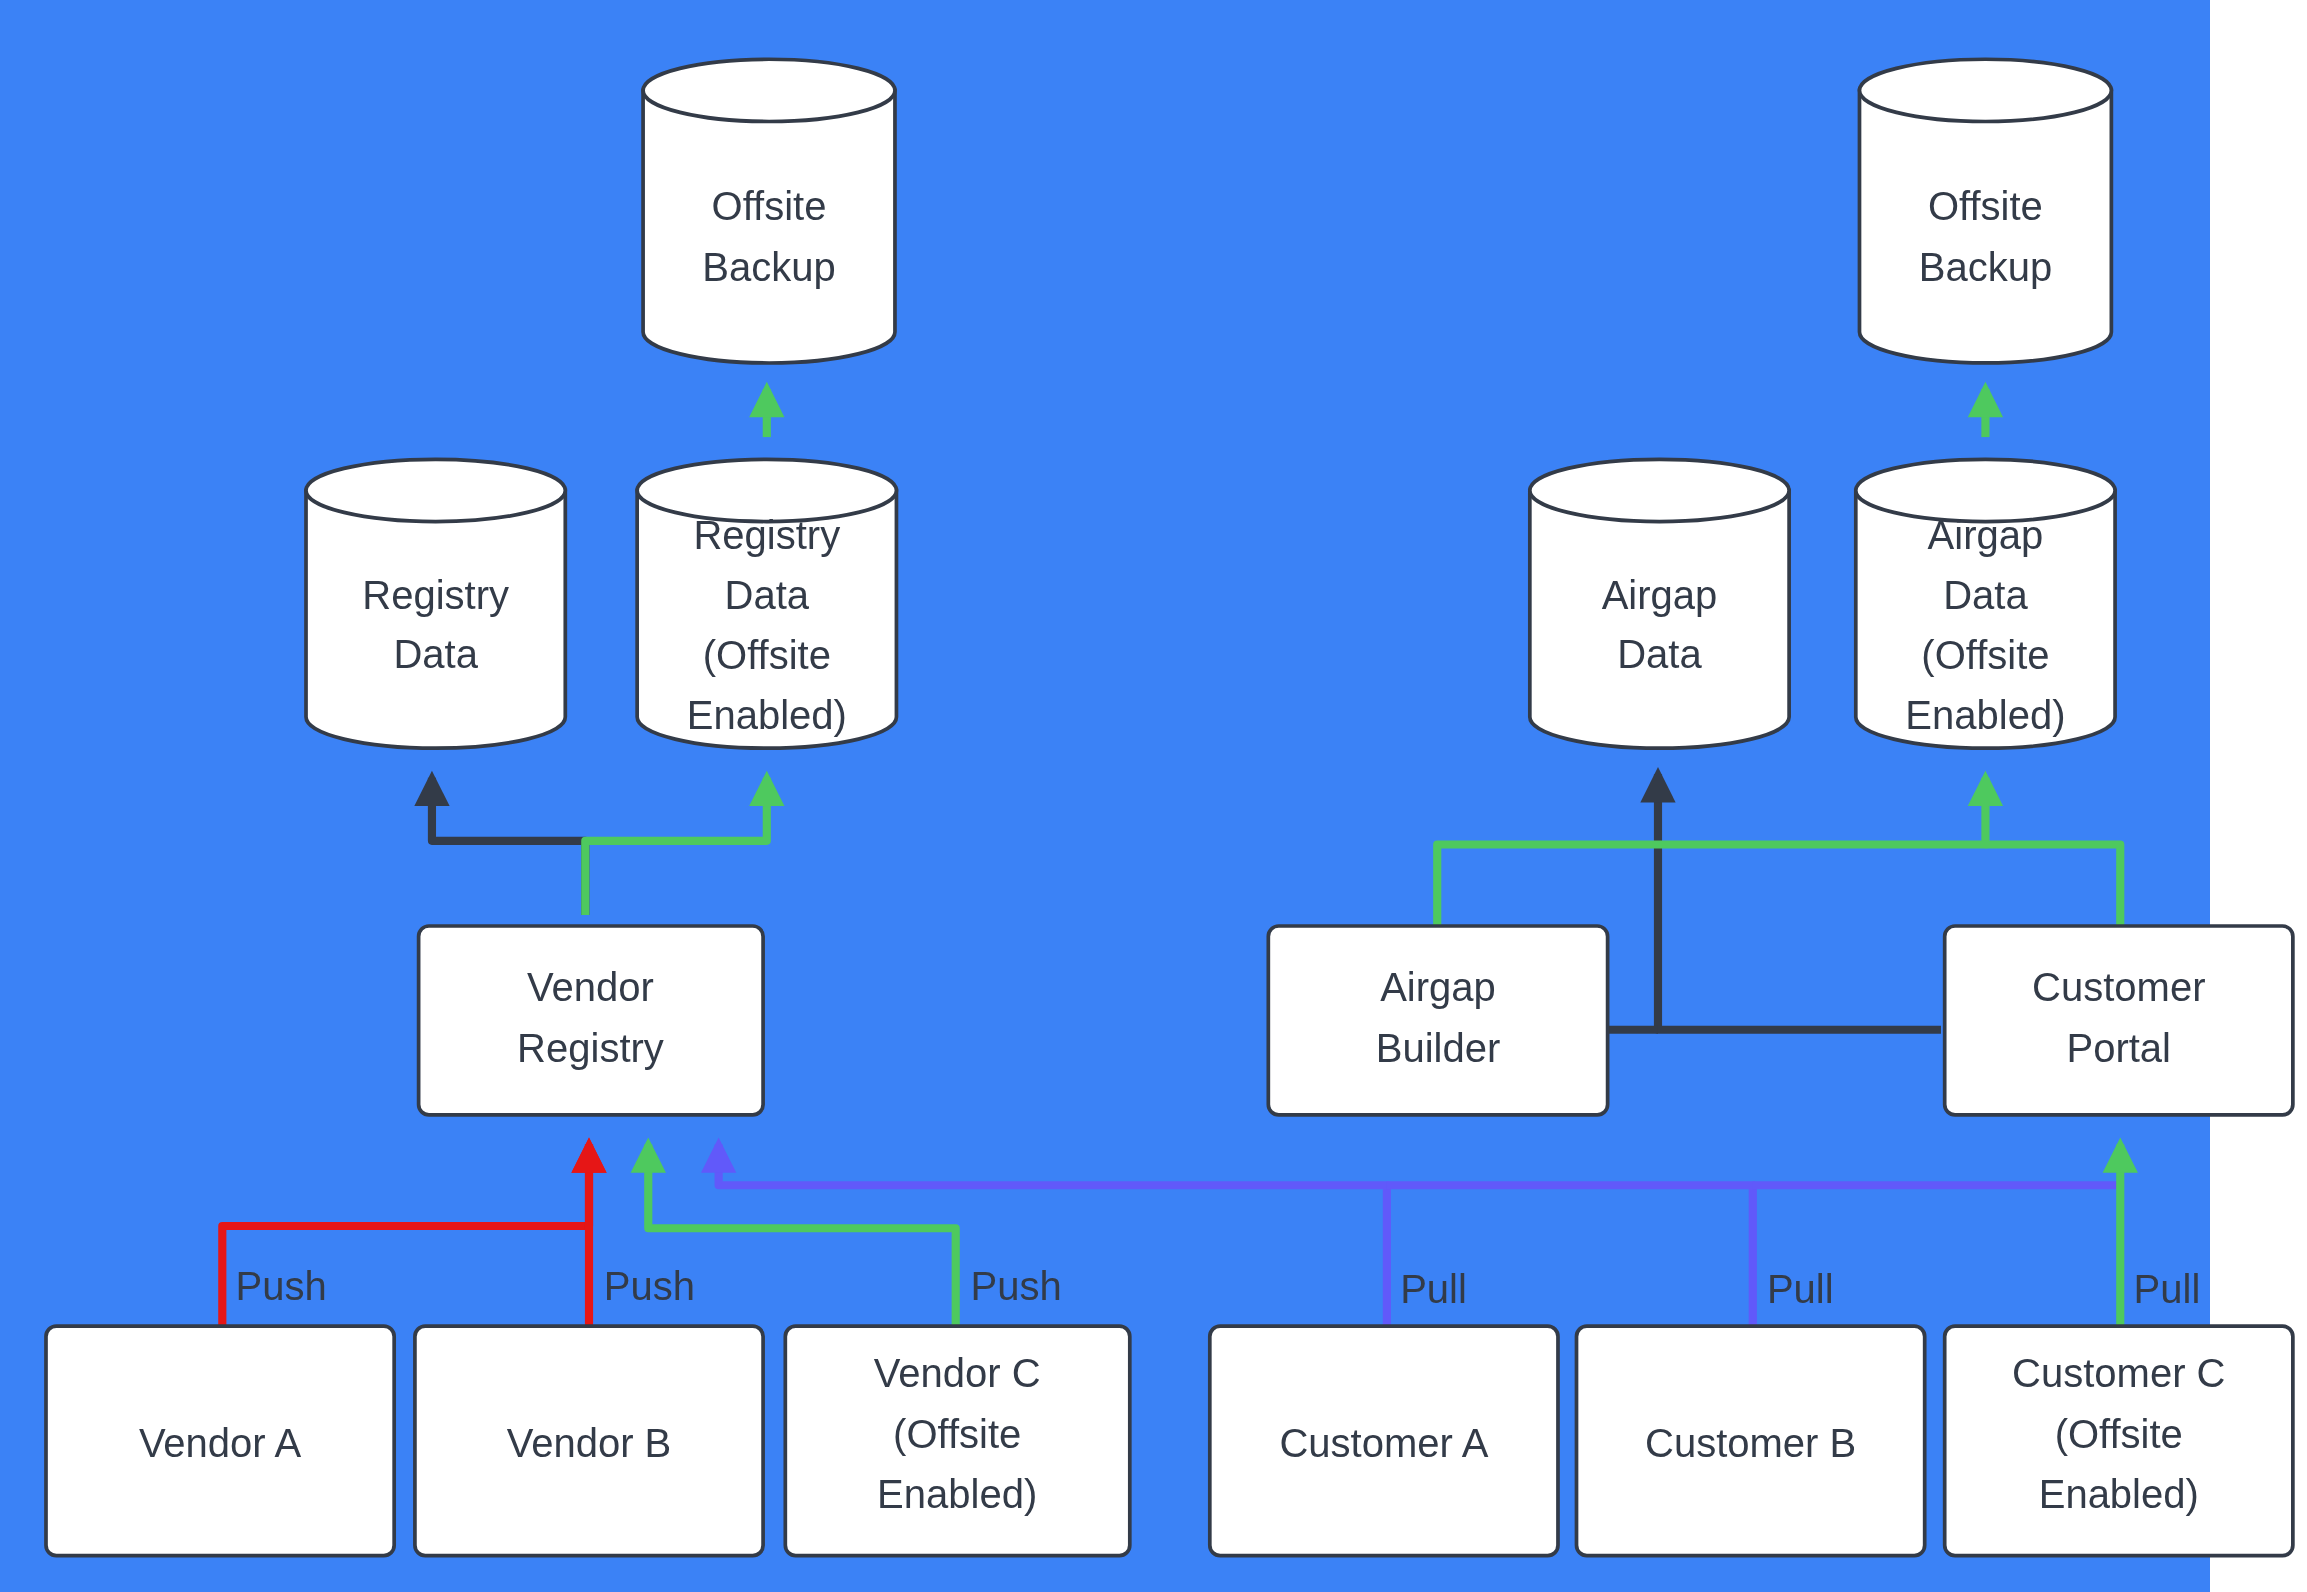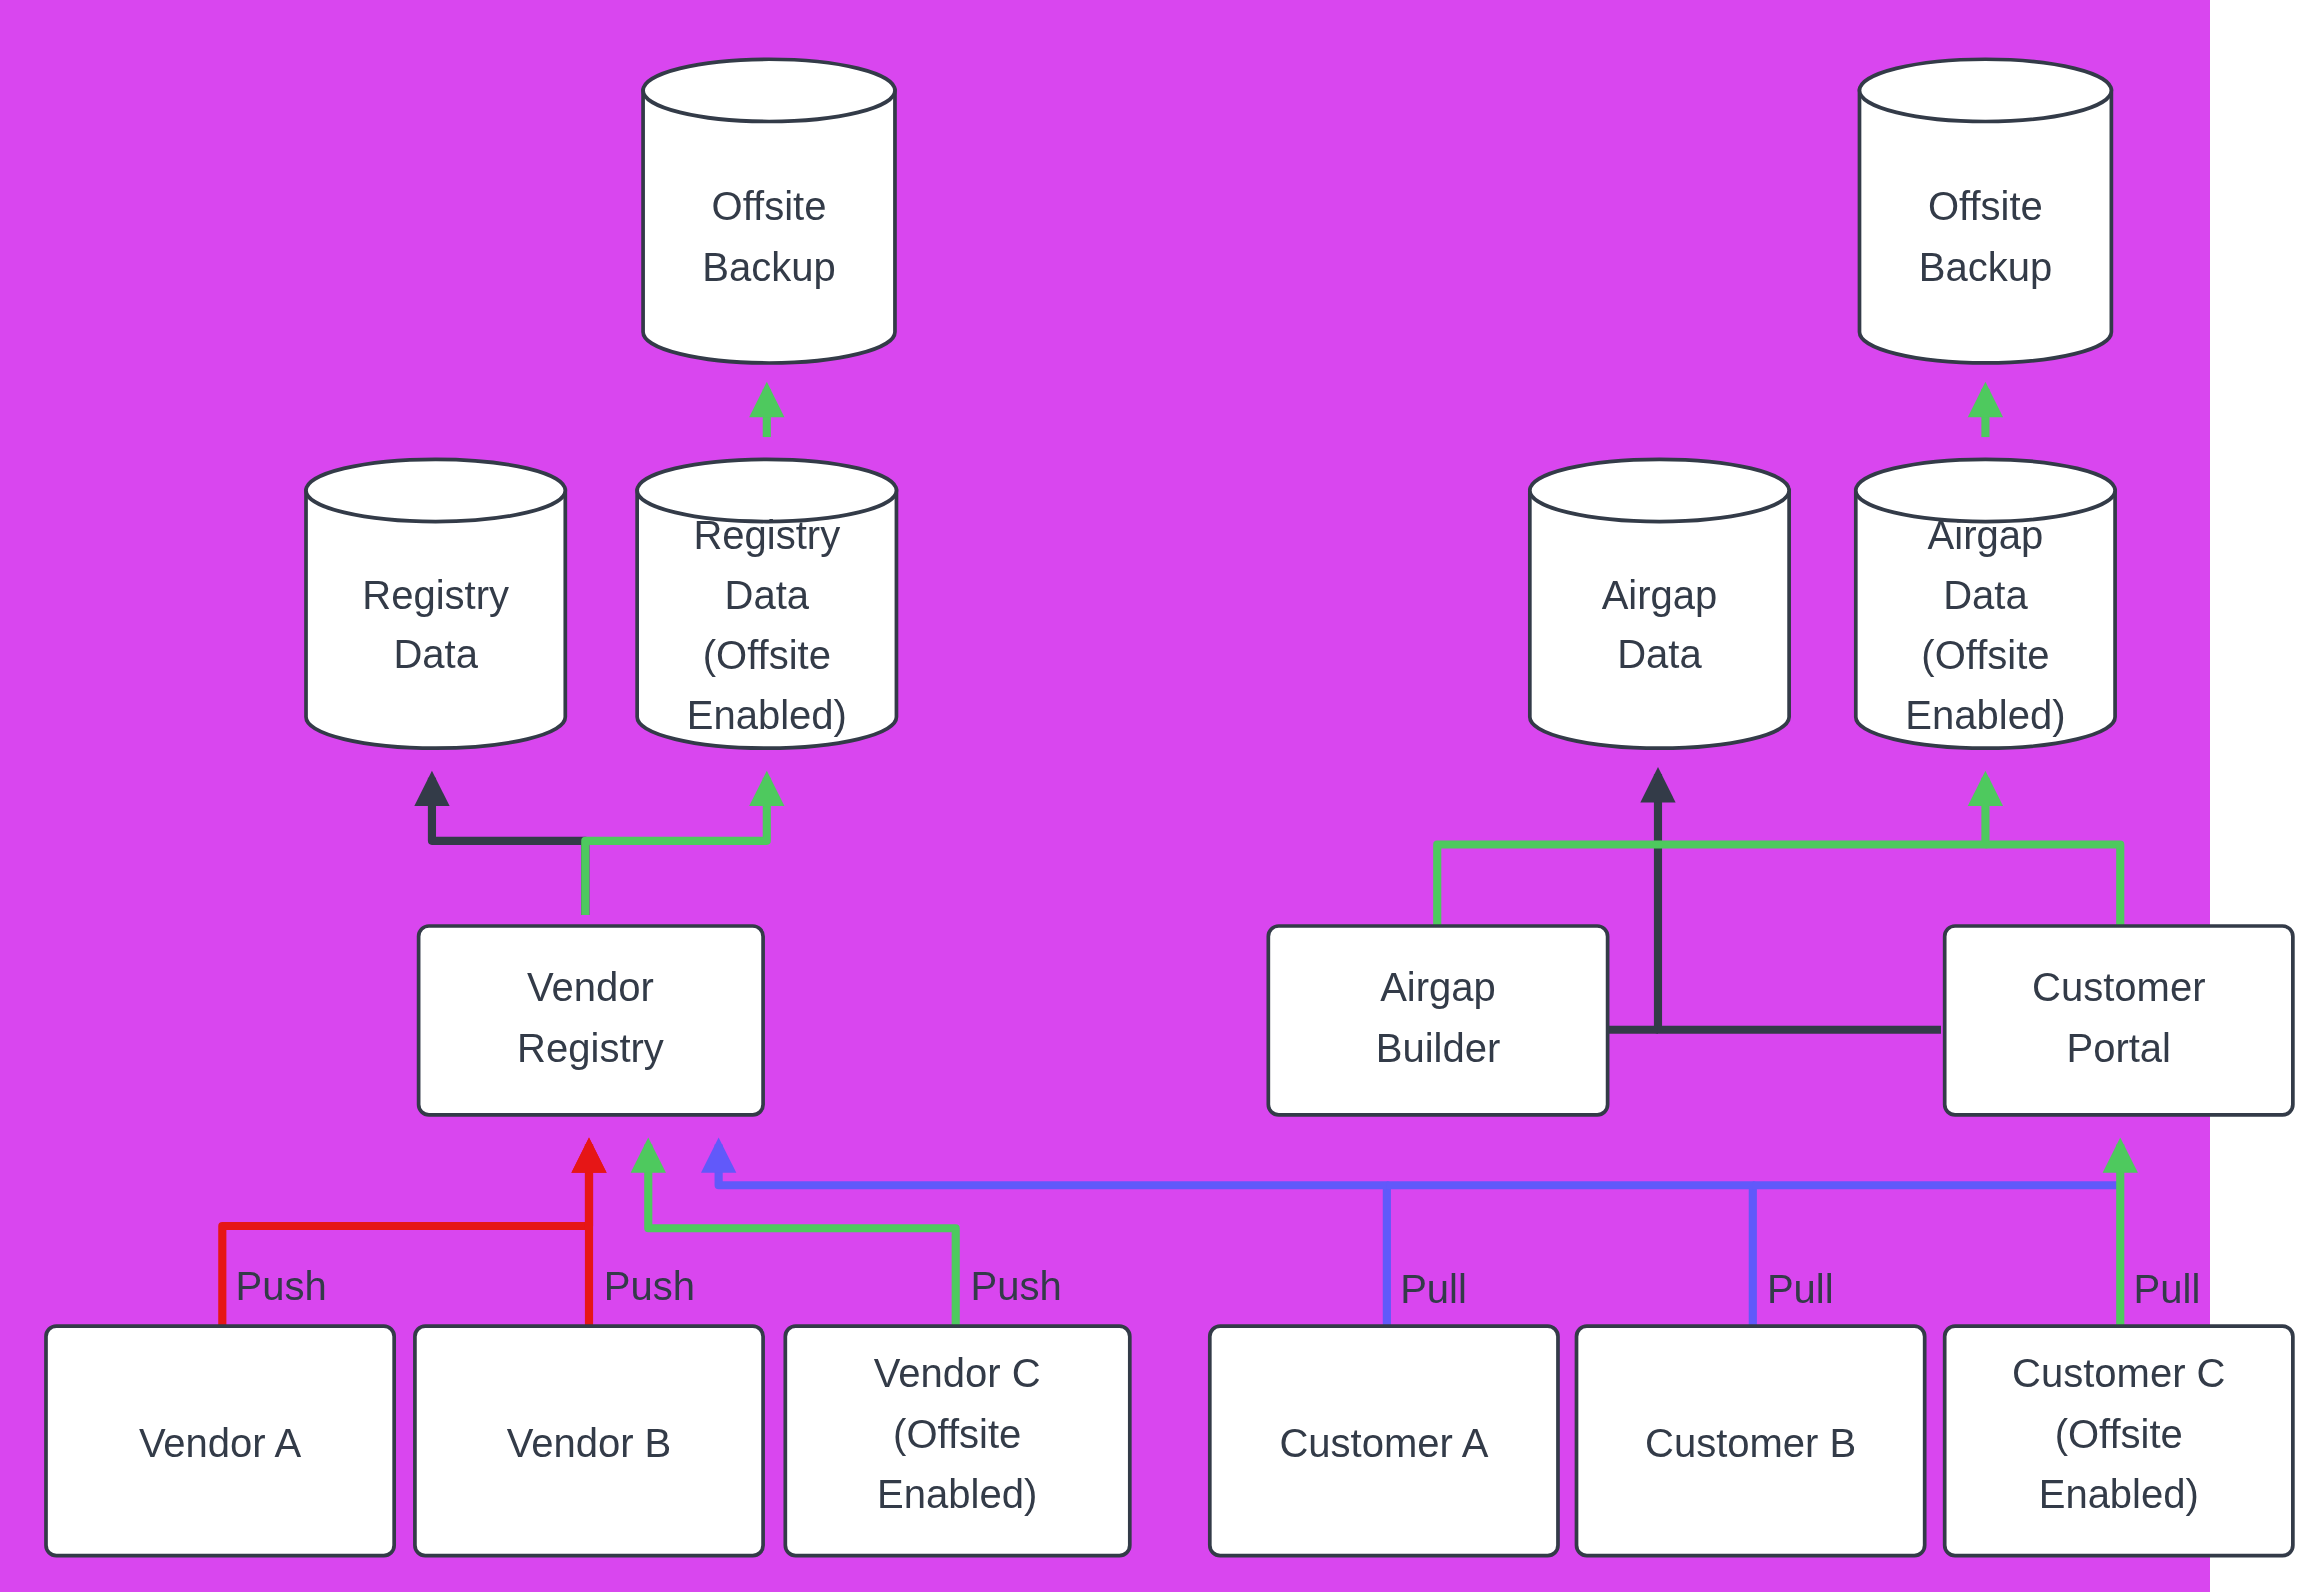--- a/index.html
+++ b/index.html
@@ -10,21 +10,21 @@
   body {
     width: 2307px;
     height: 1592px;
     font-family: "Liberation Sans", sans-serif;
     overflow: hidden;
   }
   #diagram-root {
     position: relative;
     width: 2210px;
     height: 1592px;
-    background: #d946ef;
+    background: #3b82f6;
   }
   svg.canvas {
     position: absolute;
     top: 0;
     left: 0;
     width: 2307px;
     height: 1592px;
     display: block;
   }
   .node-shape {

